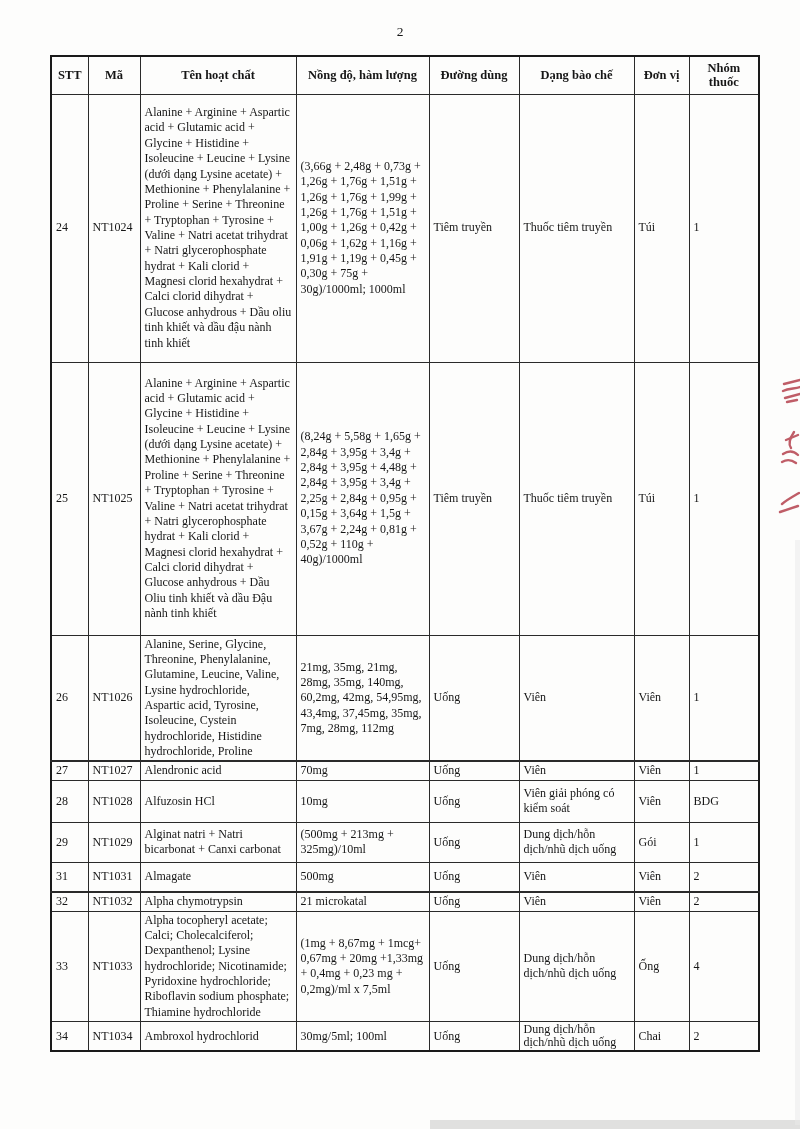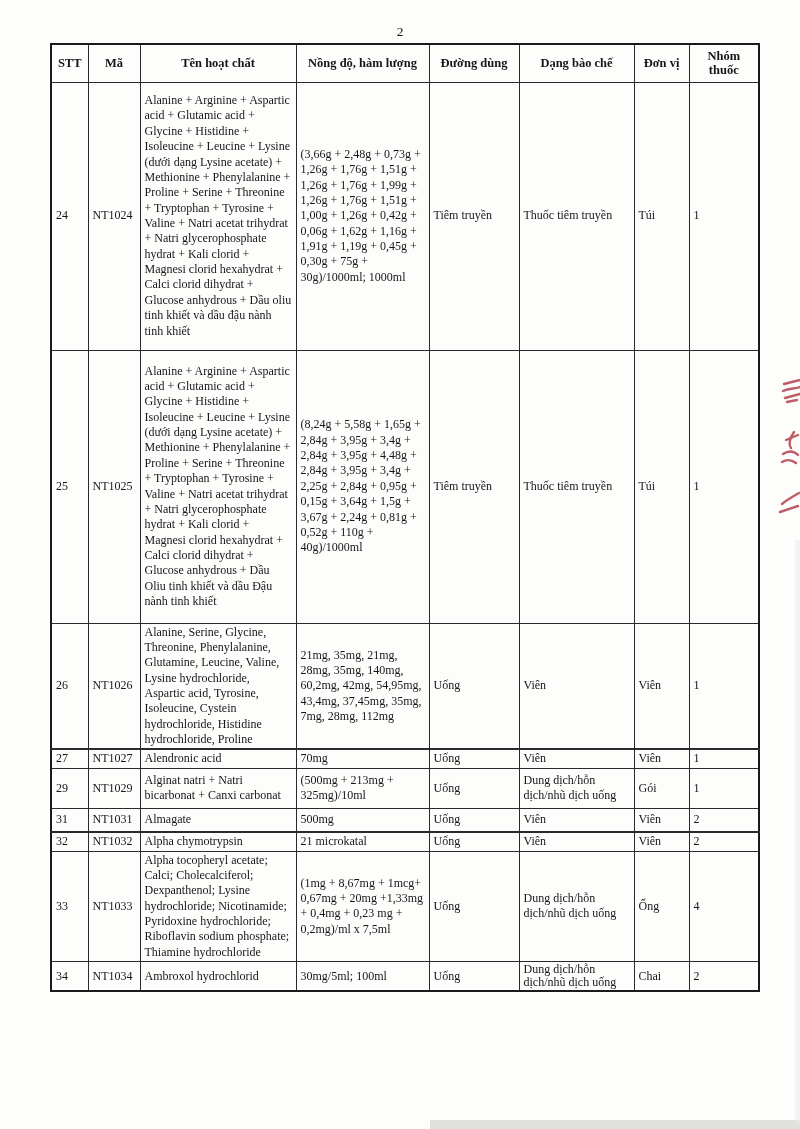--- a/index.html
+++ b/index.html
@@ -6,21 +6,21 @@
   body{
     width:800px;height:1129px;position:relative;overflow:hidden;
     background:#fdfdfc;color:#161616;
     font-family:"Liberation Serif","DejaVu Serif",serif;
   }
   .pagenum{
     position:absolute;top:24px;left:0;width:800px;text-align:center;
     font-size:13.5px;
   }
   table.drug{
-    position:absolute;left:50px;top:43px;width:708px;
+    position:absolute;left:50px;top:55px;width:708px;
     border-collapse:collapse;table-layout:fixed;
     font-size:12px;line-height:1.28;
     border:2px solid #1a1a1a;
   }
   .drug th,.drug td{
     border:1px solid #2a2a2a;
     padding:1px 4px;
     vertical-align:middle;
     overflow:hidden;
     font-weight:normal;
@@ -29,21 +29,21 @@
   .drug th{font-weight:bold;text-align:center;font-size:12.5px;line-height:1.15;padding:2px 2px;}
   .ctr{text-align:left;}
   tr.hdr{height:38px;}
   tr.rh0{height:268px;}
   tr.rh1{height:273px;}
   tr.rh2{height:120px;}
   tr.rh3{height:18px;}
   tr.rh4{height:42px;}
   tr.rh5{height:40px;}
   tr.rh6{height:40px;}
-  tr.rh7{height:24px;font-family:Liberation Serif, serif;}
+  tr.rh7{height:30px;font-family:Liberation Serif, serif;}
   tr.rh8{height:18px;}
   tr.rh9{height:108px;}
   tr.rh10{height:27px;padding-left:36px;}
   tr.bt2 td{border-top-width:2px;margin-top:28px;}
   tr.rh10 td{line-height:1.08;}
   .redink{
     position:absolute;left:770px;top:356px;width:30px;height:190px;
     pointer-events:none;
   }
   .scan-shadow{
@@ -117,20 +117,30 @@
     <tr class="rh3 bt2">
       <td class="ctr">27</td>
       <td class="ctr">NT1027</td>
       <td>Alendronic acid</td>
       <td>70mg</td>
       <td>Uống</td>
       <td>Viên</td>
       <td class="ctr">Viên</td>
       <td class="ctr">1</td>
     </tr>
+    <tr class="rh4">
+      <td class="ctr">28</td>
+      <td class="ctr">NT1028</td>
+      <td>Alfuzosin HCl</td>
+      <td>10mg</td>
+      <td>Uống</td>
+      <td>Viên giải phóng có kiểm soát</td>
+      <td class="ctr">Viên</td>
+      <td class="ctr">BDG</td>
+    </tr>
     <tr class="rh5">
       <td class="ctr">29</td>
       <td class="ctr">NT1029</td>
       <td>Alginat natri + Natri bicarbonat + Canxi carbonat</td>
       <td>(500mg + 213mg + 325mg)/10ml</td>
       <td>Uống</td>
       <td>Dung dịch/hỗn dịch/nhũ dịch uống</td>
       <td class="ctr">Gói</td>
       <td class="ctr">1</td>
     </tr>

